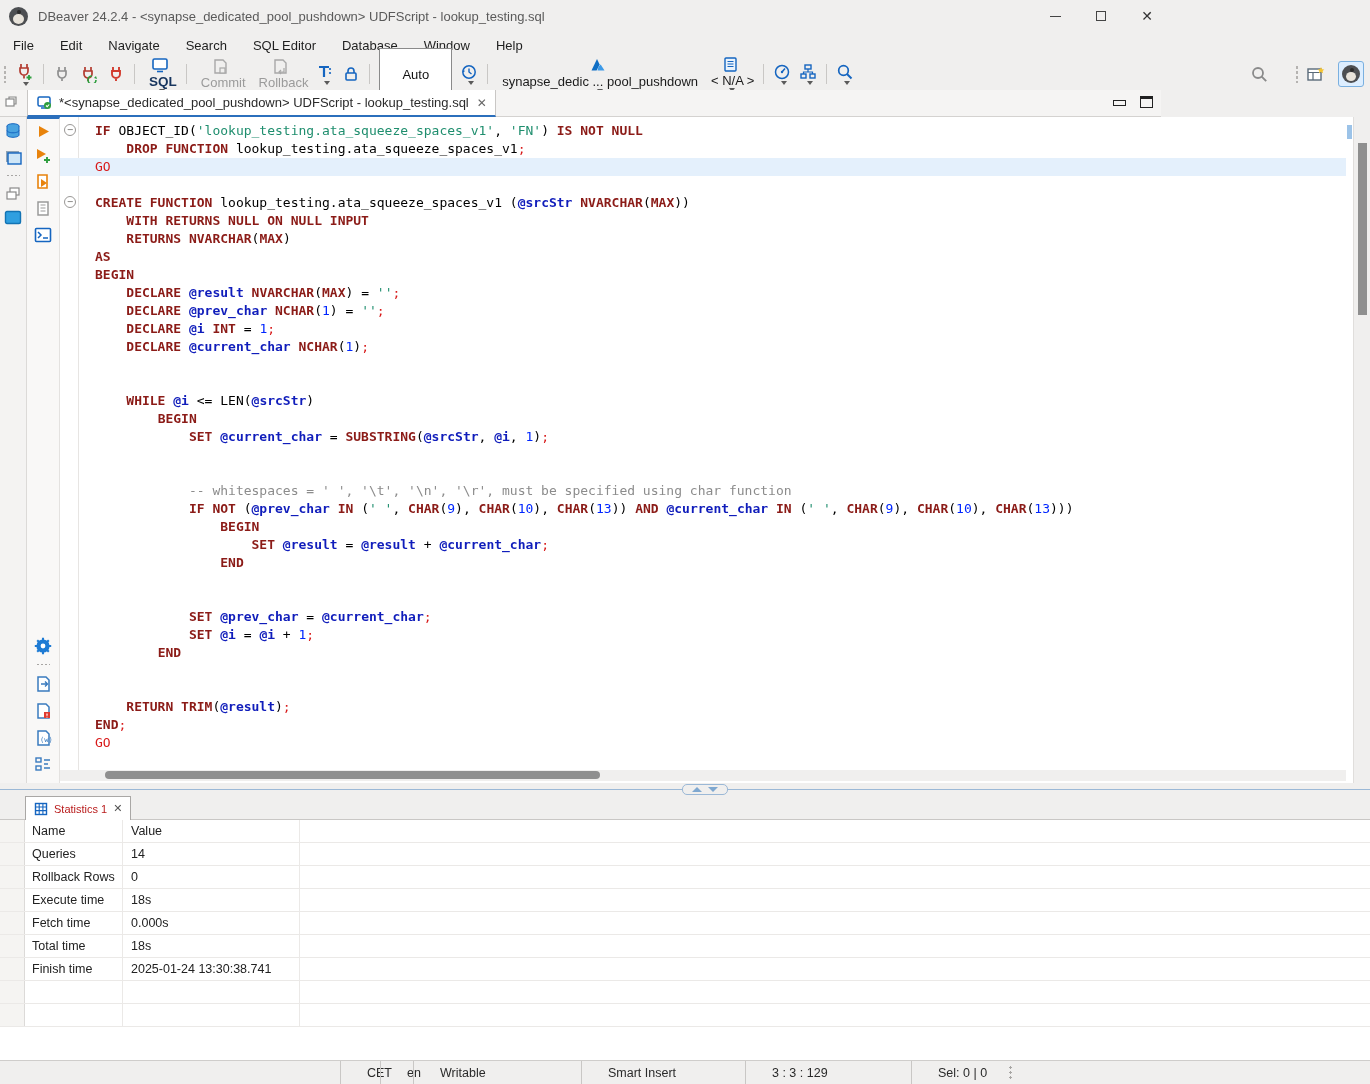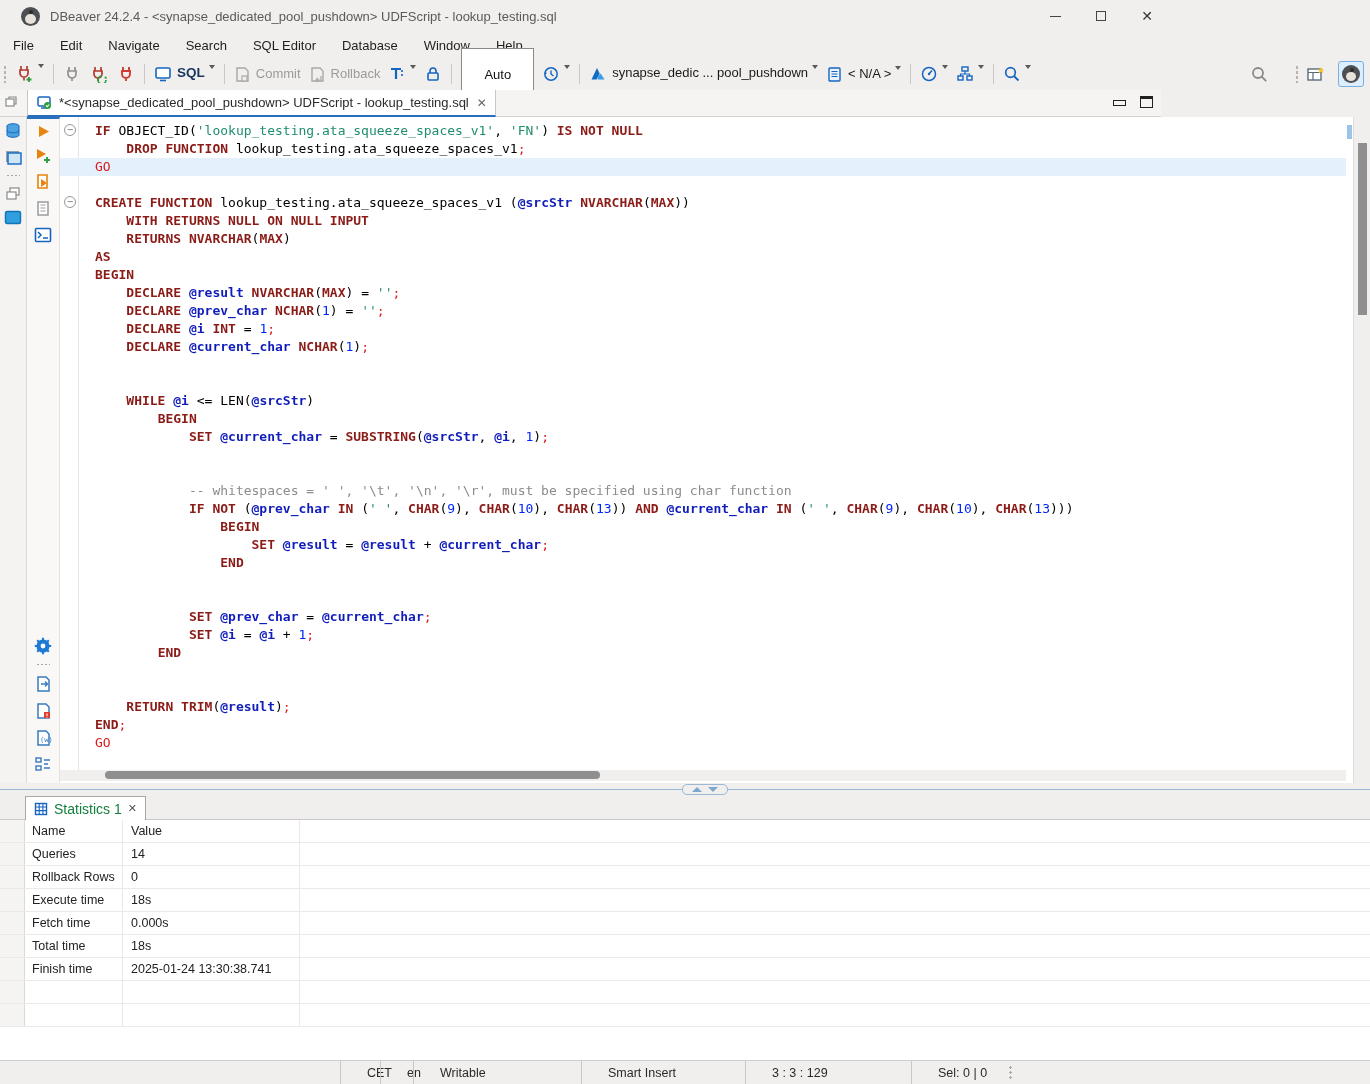--- a/index.html
+++ b/index.html
@@ -1,40 +1,40 @@
 <!DOCTYPE html>
 <html><head>
 <meta charset="utf-8">
 <style>
   * { margin:0; padding:0; box-sizing:border-box; }
   html,body { width:1370px; height:1084px; overflow:hidden;
     font-family:"Liberation Sans", sans-serif; background:#f0efee; }
   #win { position:absolute; left:0; top:0; width:1370px; height:1084px; background:#f0efee; }
 
   
-  .titlebar { position:absolute; left:0; top:0; width:1170px; height:32px; background:#f0efee; display:flex; align-items:center;padding-left:12px; }
+  .titlebar { position:absolute; left:0; top:0; width:1170px; height:32px; background:#f0efee; display:flex; align-items:center; }
   .app-logo { width:19px; height:19px; border-radius:50%; background:#4d4f52; margin-left:9px; position:relative; overflow:hidden; flex:0 0 auto;}
   .app-logo::before{ content:""; position:absolute; left:4px; top:7px; width:11px; height:10px; border-radius:50%; background:#e8e3da;}
   .app-logo::after{ content:""; position:absolute; left:8px; top:3px; width:4px; height:4px; border-radius:50%; background:#2b2b2b;}
   .title-text { margin-left:10px; font-size:13px; color:#5a5a5a; }
   .win-controls { position:absolute; right:0; top:0; height:32px; display:flex; }
   .win-btn { width:46px; height:32px; display:flex; align-items:center; justify-content:center; color:#444; font-size:12px; }
   .glyph-min { width:11px; height:1px; background:#444; }
   .glyph-max { width:10px; height:10px; border:1px solid #444; }
   .glyph-close { font-size:14px; line-height:1; color:#333;}
 
   
   .menubar { position:absolute; left:0; top:32px; width:1370px; height:26px; display:flex; align-items:center; background:#f0efee; }
   .menu-item { padding:0 13px; font-size:13px; color:#1f1f1f; height:100%; display:flex; align-items:center; }
 
   
   .toolbar { position:absolute; left:0; top:58px; width:1370px; height:32px; background:#f0efee; display:flex; align-items:center; }
   .tb-sep { width:1px; height:20px; background:#c9c7c5; margin:0 5px; }
   .tb-dots { width:4px; height:18px; margin:0 3px; background-image:radial-gradient(#b5b3b1 1px, transparent 1px); background-size:4px 5px; }
-  .tb-btn { display:flex; align-items:flex-start; padding:3px 3px; border-radius:3px; margin:0 1px; }
+  .tb-btn { display:flex; align-items:center; padding:3px 3px; border-radius:3px; margin:0 1px;flex-direction:column; }
   .dd-arrow { width:0; height:0; border-left:3.5px solid transparent; border-right:3.5px solid transparent; border-top:4px solid #5a5a5a; margin-left:4px; }
   .tb-label { font-size:13px; color:#1a1a1a; margin-left:5px; white-space:nowrap; }
   .tb-label.disabled { color:#9b9b9b; }
   .sql-word { font-size:13.5px; font-weight:bold; color:#17355e; margin-left:5px; }
   .auto-btn { border:1px solid #8a8a8a; background:#fff; font-size:13px; color:#111; padding:18px 22px; margin:0 4px; }
   svg.ic { display:block; }
 
   
   .tabstrip { position:absolute; left:0; top:90px; width:1161px; height:27px; background:#f5f4f3; border-bottom:1px solid #d4d2d0; }
   .strip-mini { position:absolute; left:4px; top:5px; }
@@ -80,21 +80,21 @@
   .sash { position:absolute; left:0; top:783px; width:1370px; height:13px; background:#f0efee; }
   .sash-line { position:absolute; left:0; top:6px; width:1370px; height:1px; background:#9bb8d6; }
   .sash-pill { position:absolute; left:682px; top:1px; width:46px; height:11px; background:#f0efee; border:1px solid #9bb8d6; border-radius:5px; display:flex; align-items:center; justify-content:center; gap:6px; }
   .tri-up { width:0; height:0; border-left:5px solid transparent; border-right:5px solid transparent; border-bottom:5px solid #7fa8d0; }
   .tri-dn { width:0; height:0; border-left:5px solid transparent; border-right:5px solid transparent; border-top:5px solid #7fa8d0; }
 
   
   .stats { position:absolute; left:0; top:796px; width:1370px; height:264px; background:#ffffff; }
   .stats-tabrow { position:absolute; left:0; top:0; width:1370px; height:24px; background:#f0efee; border-bottom:1px solid #c9c7c5; }
   .stats-tab { position:absolute; left:25px; top:0; height:24px; background:#fff; border:1px solid #a9a7a5; border-bottom:none; display:flex; align-items:center; padding:0 8px; }
-  .stats-tab-label { font-size:14px; color:#15803d; margin:0 6px 0 6px; white-space:nowrap; }
+  .stats-tab-label { font-size:11px; color:#b91c1c; margin:0 6px 0 6px; white-space:nowrap; }
   .stats-close { font-size:11px; color:#555; }
   .stats-table { position:absolute; left:0; top:24px; width:1370px; height:240px; font-size:12.5px; color:#222; }
   .srow { position:relative; height:23px; border-bottom:1px solid #ebe9e7; display:flex; align-items:center; }
   .srow .c-rowhdr { width:25px; height:100%; background:#f5f4f2; border-right:1px solid #dcdad8; flex:0 0 auto; }
   .srow .c-name { width:98px; padding-left:7px; border-right:1px solid #ebe9e7; height:100%; display:flex; align-items:center; flex:0 0 auto; }
   .srow .c-value { width:177px; padding-left:8px; border-right:1px solid #ebe9e7; height:100%; display:flex; align-items:center; flex:0 0 auto; }
 
   
   .statusbar { position:absolute; left:0; top:1060px; width:1370px; height:24px; background:#f0efee; border-top:1px solid #cfcdcb; font-size:12.5px; color:#2a2a2a; }
   .sb-seg { position:absolute; top:0; height:24px; display:flex; align-items:center; border-left:1px solid #c9c7c5; padding-left:26px; }

